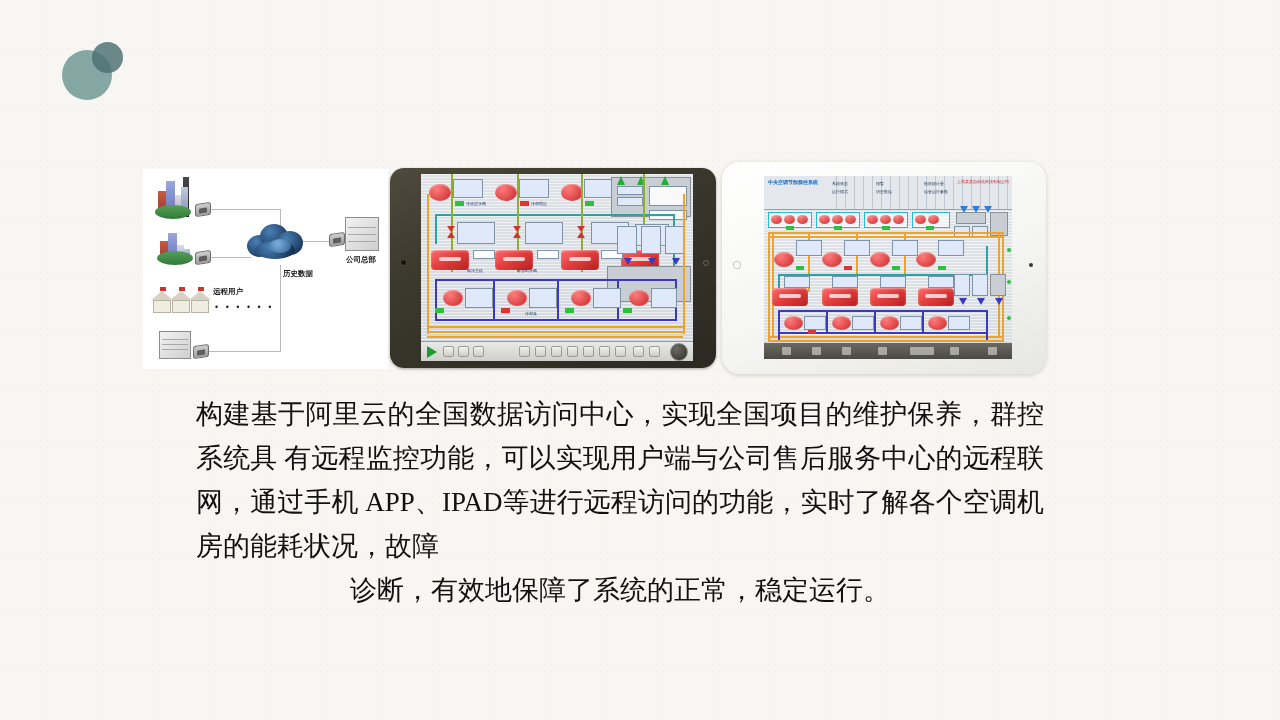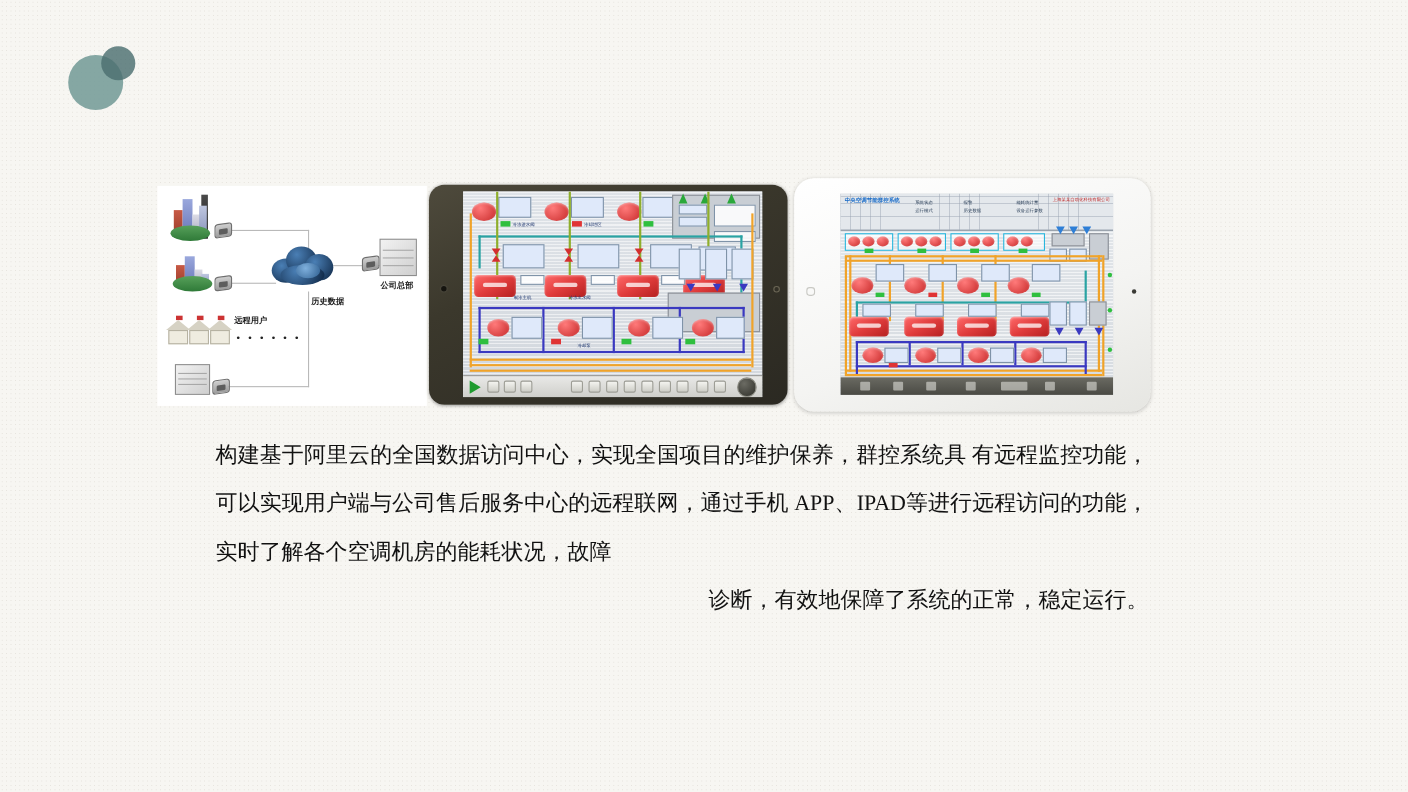--- a/index.html
+++ b/index.html
@@ -390,28 +390,28 @@
     border: 1px solid #29b6dd;
     background: rgba(255,255,255,0.55);
   }
 
   
   .body-text {
     position: absolute;
     left: 196px; top: 392px;
     width: 848px;
     font-family: "Liberation Serif", "DejaVu Serif", serif;
-    font-size: 20px;
+    font-size: 27px;
     line-height: 44px;
     color: #111111;
     text-align: justify;
     text-justify: inter-character;
     text-indent: 0;
   }
-  .body-text .last { display: block; text-align: right; }
+  .body-text .last { display: block; text-align: center; }
 </style>
 </head>
 <body>
 
 <div class="header">
 
   <div class="logo-mark">
     <div class="logo-circle-big"></div>
     <div class="logo-circle-small"></div>
   </div>

